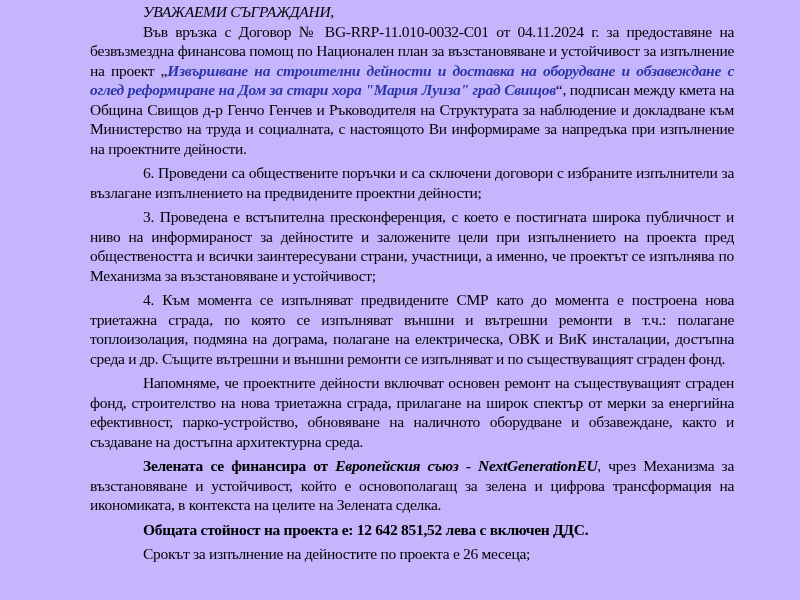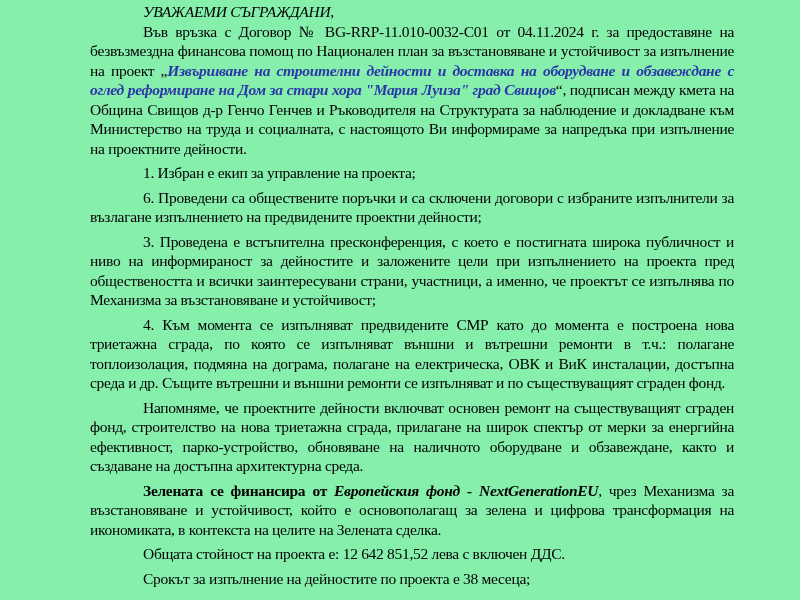--- a/index.html
+++ b/index.html
@@ -4,21 +4,21 @@
 <style>
   html, body {
     margin: 0;
     padding: 0;
     background: #ffffff;
   }
   .page {
     position: relative;
     width: 800px;
     height: 600px;
-    background: #86efac;
+    background: #c4b5fd;
     overflow: hidden;
     font-family: "Liberation Serif", "DejaVu Serif", serif;
     color: #000000;
   }
   .content {
     padding: 2px 66px 0 90px;
   }
   .content p {
     margin: 0 0 5px 0;
     font-size: 15.5px;
@@ -39,43 +39,42 @@
     margin-top: 42px;
   }
   .bold-lead {
     font-weight: bold;
   }
   .eu-italic {
     font-weight: bold;
     font-style: italic;
   }
   .total-line {
-    font-weight: normal;
+    font-weight: bold;
   }
 </style>
 </head>
 <body>
 
 <div class="page">
   <div class="content">
 
     <p class="salutation">УВАЖАЕМИ СЪГРАЖДАНИ,</p>
 
     <p><span>Във връзка с Договор № BG-RRP-11.010-0032-C01 от 04.11.2024 г. за предоставяне на безвъзмездна финансова помощ по Национален план за възстановяване и устойчивост за изпълнение на проект „</span><span class="project-title">Извършване на строителни дейности и доставка на оборудване и обзавеждане с оглед реформиране на Дом за стари хора "Мария Луиза" град Свищов</span><span>“, подписан между кмета на Община Свищов д-р Генчо Генчев и Ръководителя на Структурата за наблюдение и докладване към Министерство на труда и социалната, с настоящото Ви информираме за напредъка при изпълнение на проектните дейности.</span></p>
 
-    <p>1. Избран е екип за управление на проекта;</p>
 
     <p>6. Проведени са обществените поръчки и са сключени договори с избраните изпълнители за възлагане изпълнението на предвидените проектни дейности;</p>
 
     <p>3. Проведена е встъпителна пресконференция, с което е постигната широка публичност и ниво на информираност за дейностите и заложените цели при изпълнението на проекта пред обществеността и всички заинтересувани страни, участници, а именно, че проектът се изпълнява по Механизма за възстановяване и устойчивост;</p>
 
     <p>4. Към момента се изпълняват предвидените СМР като до момента е построена нова триетажна сграда, по която се изпълняват външни и вътрешни ремонти в т.ч.: полагане топлоизолация, подмяна на дограма, полагане на електрическа, ОВК и ВиК инсталации, достъпна среда и др. Същите вътрешни и външни ремонти се изпълняват и по съществуващият сграден фонд.</p>
 
     <p>Напомняме, че проектните дейности включват основен ремонт на съществуващият сграден фонд, строителство на нова триетажна сграда, прилагане на широк спектър от мерки за енергийна ефективност, парко-устройство, обновяване на наличното оборудване и обзавеждане, както и създаване на достъпна архитектурна среда.</p>
 
-    <p><span class="bold-lead">Зелената се финансира от </span><span class="eu-italic">Европейския фонд -  NextGenerationEU</span><span>, чрез Механизма за възстановяване и устойчивост, който е основополагащ за зелена и цифрова трансформация на икономиката, в контекста на целите на Зелената сделка.</span></p>
+    <p><span class="bold-lead">Зелената се финансира от </span><span class="eu-italic">Европейския съюз -  NextGenerationEU</span><span>, чрез Механизма за възстановяване и устойчивост, който е основополагащ за зелена и цифрова трансформация на икономиката, в контекста на целите на Зелената сделка.</span></p>
 
     <p class="total-line">Общата стойност на проекта е: 12 642 851,52 лева с включен ДДС.</p>
 
-    <p>Срокът за изпълнение на дейностите по проекта е 38 месеца;</p>
+    <p>Срокът за изпълнение на дейностите по проекта е 26 месеца;</p>
 
   </div>
 </div>
 
 </body></html>

